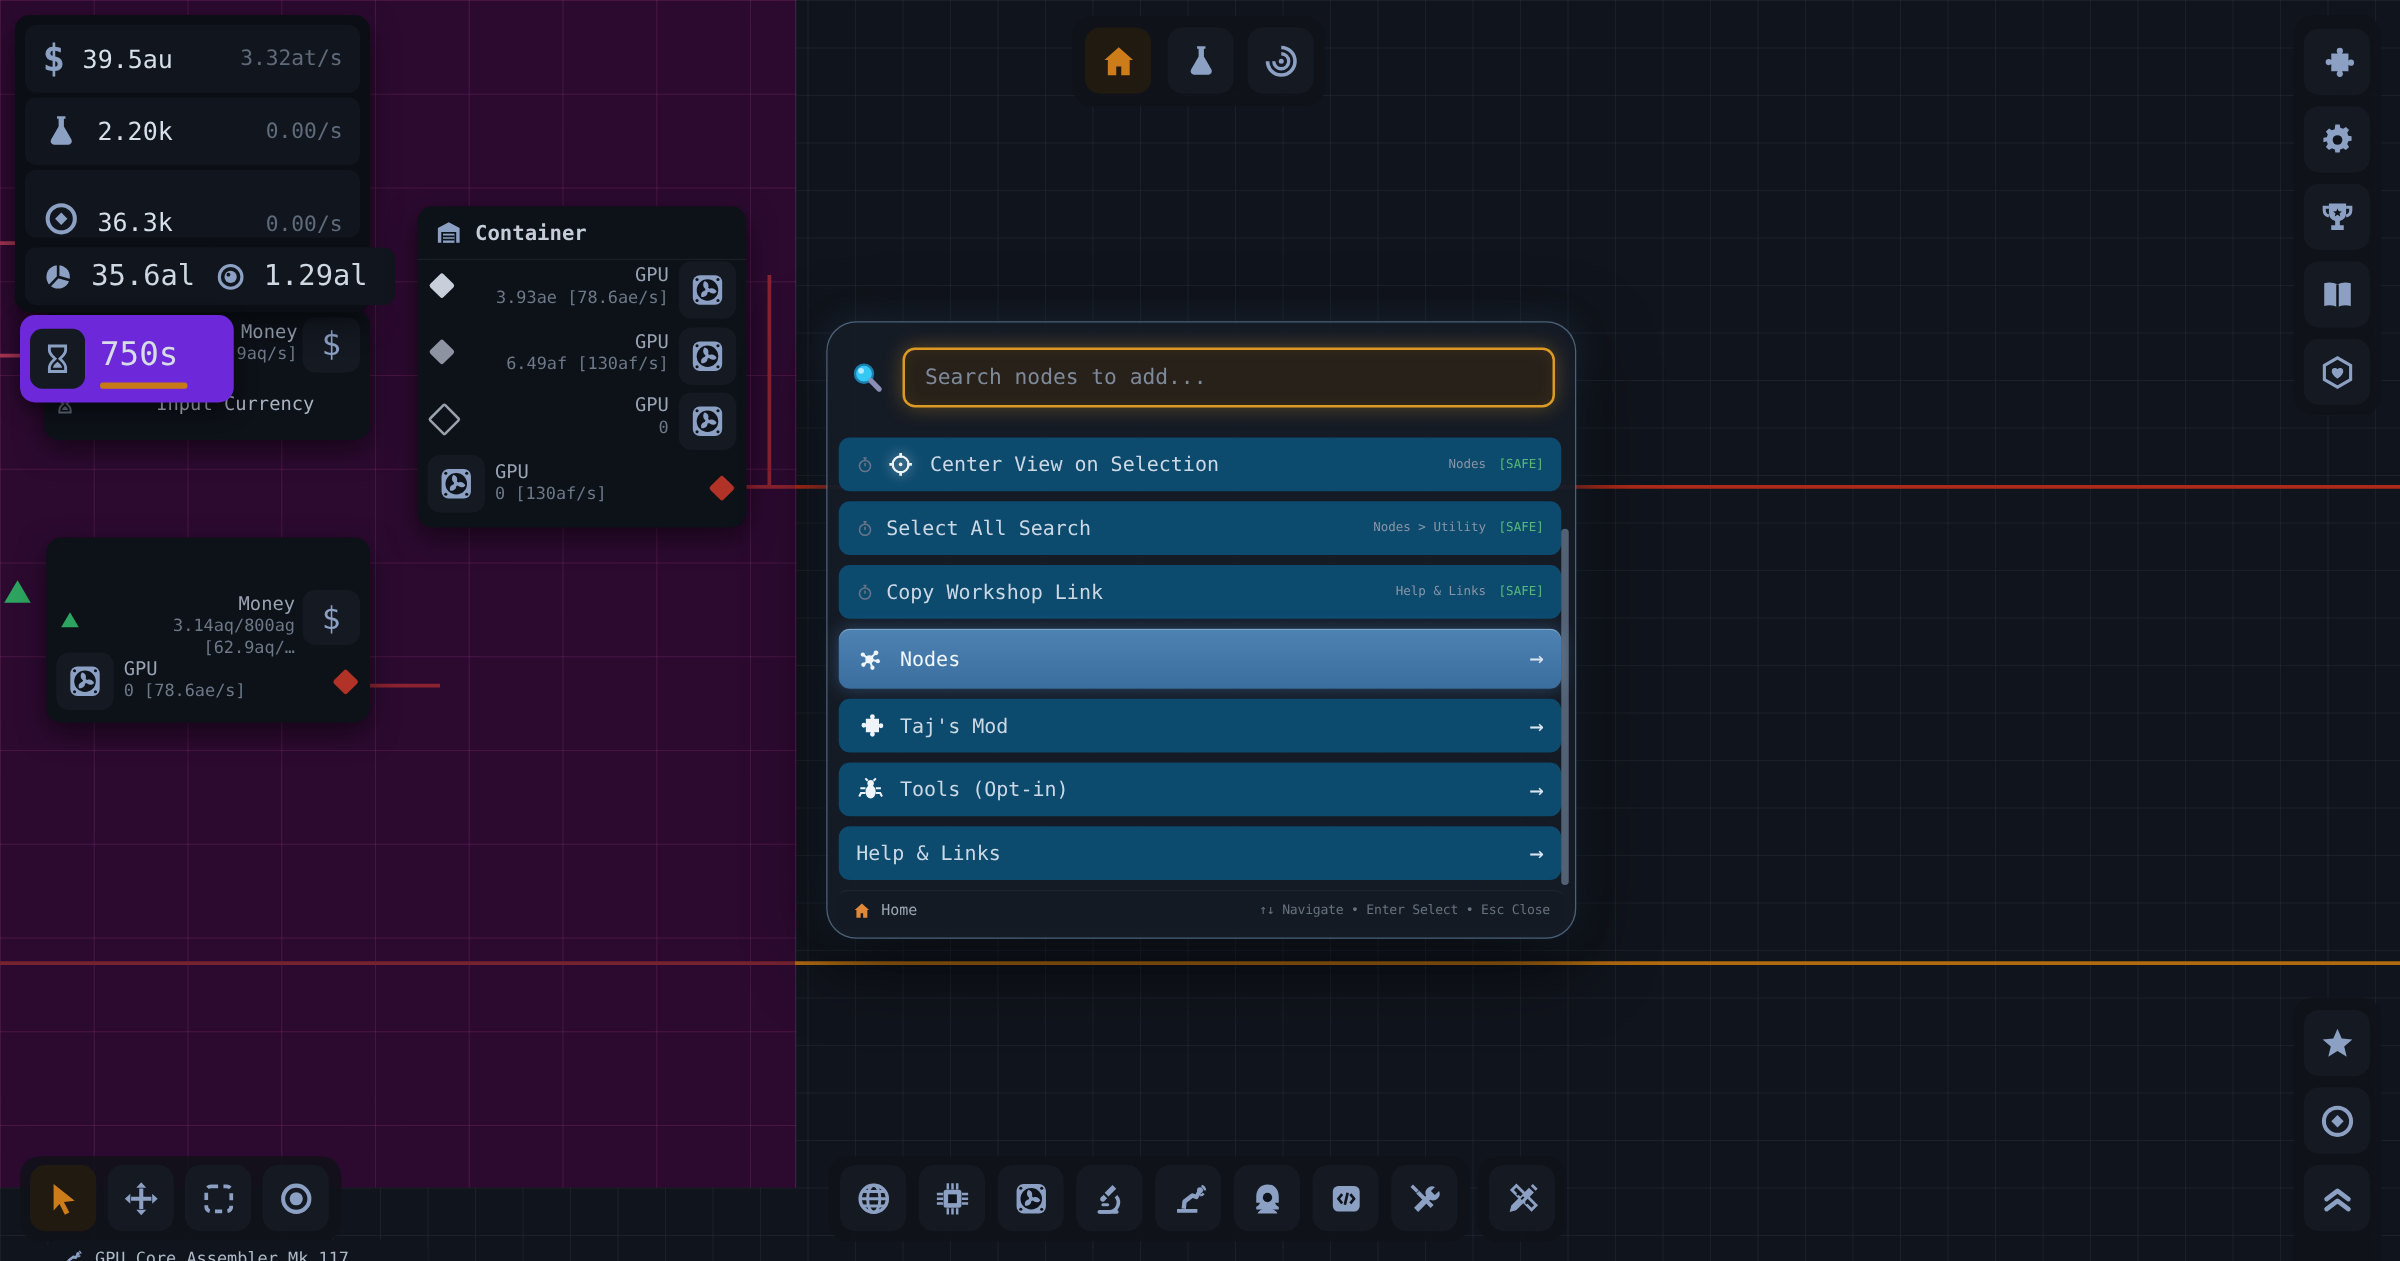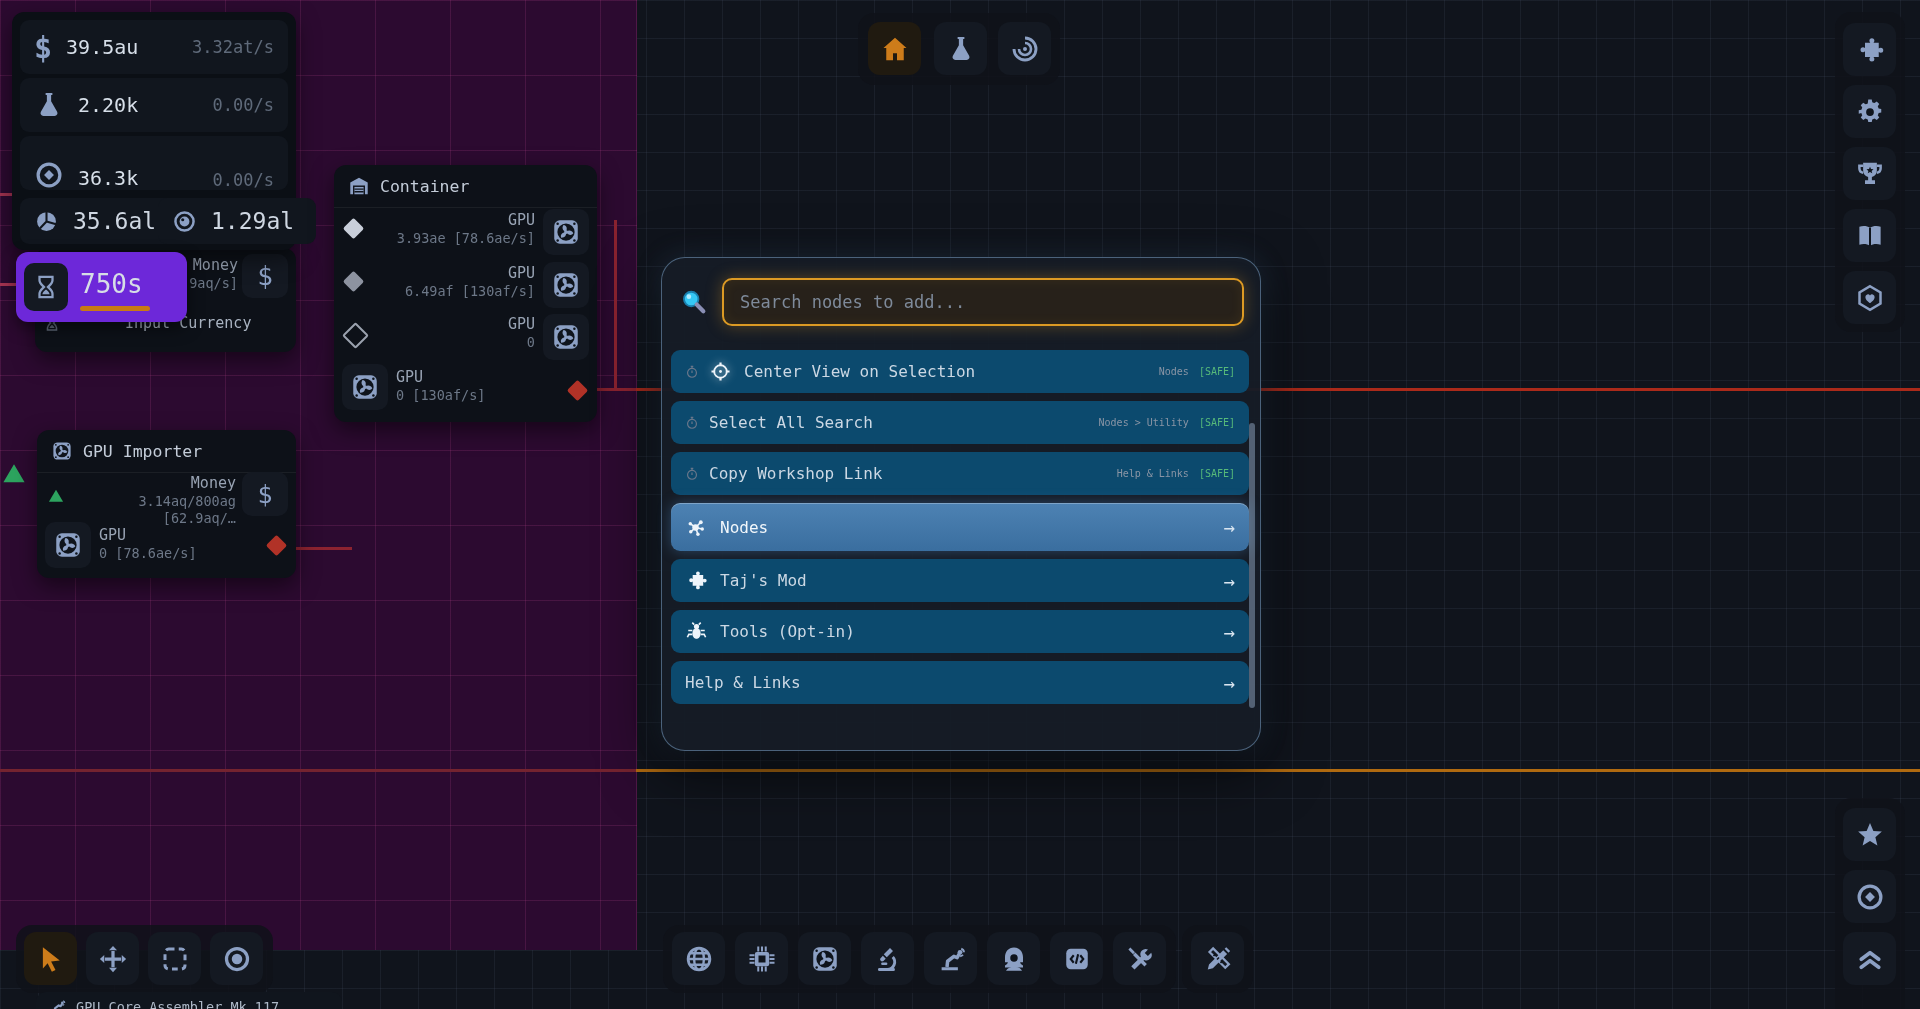--- a/index.html
+++ b/index.html
@@ -13,21 +13,21 @@
     background-size:38px 38px;}
   .purple-region{left:0;top:0;width:636px;height:950px;background-color:#2c0a30;
     background-image:linear-gradient(rgba(240,90,180,.14) 1px,transparent 1px),
                      linear-gradient(90deg,rgba(240,90,180,.14) 1px,transparent 1px);
     background-size:75px 75px;border-right:1px solid rgba(240,90,180,.18);}
   .wire{position:absolute;}
   
   .node{position:absolute;background:#0d1118;border-radius:12px;
         box-shadow:0 8px 22px rgba(0,0,0,.5);}
   .node-hdr{display:flex;align-items:center;gap:10px;padding:10px 14px;
-        border-bottom:1px solid rgba(255,255,255,.06);color:#c4cdd9;font-size:16.5px;}
+        border-bottom:1px solid rgba(255,255,255,.06);color:#c4cdd9;font-size:16.5px;font-weight:bold;}
   .slot-btn{position:absolute;background:#141922;border-radius:10px;
         display:flex;align-items:center;justify-content:center;color:#8ca0c4;}
   .lbl{color:#98a3b3;font-size:15px;line-height:1.25;}
   .val{color:#6d7888;font-size:13.5px;line-height:1.3;}
   .rt{text-align:right;}
   .port{position:absolute;width:15px;height:15px;transform:rotate(45deg);border-radius:2px;}
   .port-red{background:#b13227;}
   .port-light{background:#c9cfda;}
   .port-dim{background:#8d93a0;}
   .port-empty{background:transparent;border:2.5px solid #9aa1ad;}
@@ -318,26 +318,20 @@
   <div class="slot-btn" style="left:8px;top:11px;width:44px;height:48px;position:absolute;">
     <svg style="width:26px;height:26px">
         <use href="#i-hourglass"></use>
       </svg>
   </div>
   <span style="position:absolute;left:64px;top:17px;font-size:26px;color:#d6dde6;">750s</span>
   <div class="progress"></div>
 </div>
 
 <div class="node" style="left:37px;top:430px;width:259px;height:148px;">
-  <div class="node-hdr">
-    <svg style="width:22px;height:22px;color:#8ca0c4">
-        <use href="#i-fan"></use>
-      </svg>
-    <span>GPU Importer</span>
-  </div>
   <svg class="abs" style="left:9px;top:56px;width:20px;height:20px;color:#2da45f">
       <use href="#i-tri"></use>
     </svg>
   <div class="abs rt" style="right:60px;top:44px;width:160px;">
     <div class="lbl">Money</div>
     <div class="val">3.14aq/800ag [62.9aq/…</div>
   </div>
   <div class="slot-btn" style="right:8px;top:42px;width:46px;height:44px;font-size:25px;">
       <span>$</span>
     </div>
@@ -618,13 +612,20 @@
         </span>
       <span>Tools (Opt-in)</span>
       <span class="arrow">→</span>
     </div>
     <div class="prow">
       <span>Help &amp; Links</span>
       <span class="arrow">→</span>
     </div>
   </div>
   <div class="pscroll"></div>
+  <div class="pfooter">
+    <svg style="width:15px;height:15px;color:#e0883a">
+        <use href="#i-home"></use>
+      </svg>
+    <span class="loc">Home</span>
+    <span class="hints">↑↓ Navigate • Enter Select • Esc Close</span>
+  </div>
 </div>
 
 </body></html>

